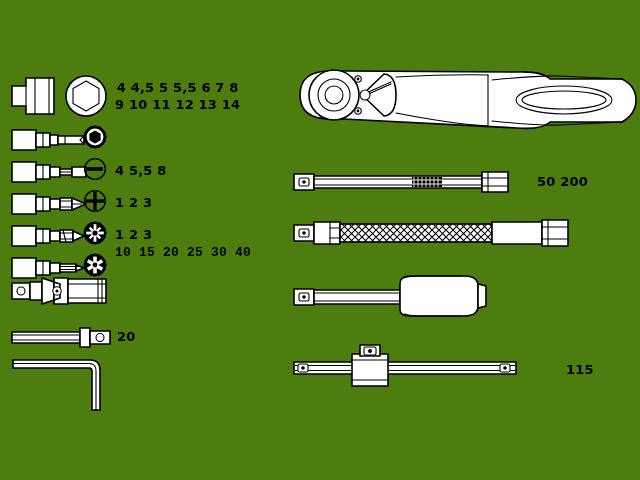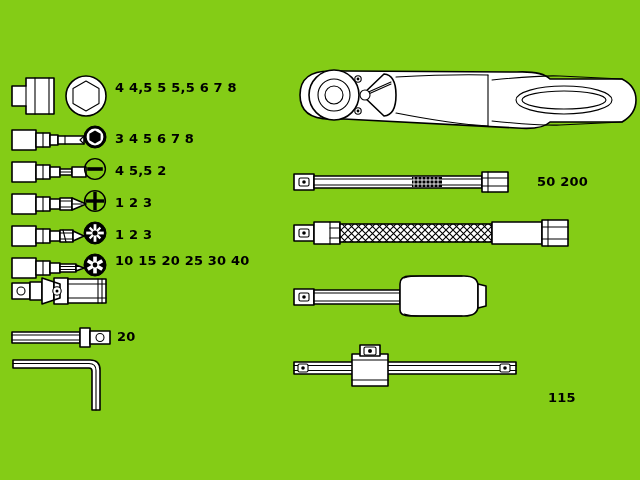--- a/index.html
+++ b/index.html
@@ -7,21 +7,21 @@
     padding: 0;
     background: #ffffff;
   }
   body {
     font-family: "DejaVu Sans", sans-serif;
   }
   #sheet {
     position: relative;
     width: 640px;
     height: 480px;
-    background: #84cc16;
+    background: #4d7c0f;
     overflow: hidden;
     text-align: center;
   }
   .row {
     position: absolute;
   }
   .label {
     position: absolute;
     font-family: "DejaVu Sans", sans-serif;
     font-weight: bold;
@@ -80,60 +80,60 @@
       <path class="ln-thin" d="M16 14 L16 34"></path>
       <path class="ln-thin" d="M25 6 L25 42"></path>
       <path class="ln-thin" d="M39 6 L39 42"></path>
 
       <circle class="fillw" cx="76" cy="24" r="20"></circle>
       <polygon class="fillw-thin" points="76,9 89,16.5 89,31.5 76,39 63,31.5 63,16.5"></polygon>
     </svg>
   </div>
   <div class="label two-line" style="left:115px; top:79px;">
     <div>4 4,5 5 5,5 6 7 8</div>
+    <div>9 10 11 12 13 14</div>
   </div>
 
   <div class="row" style="left:10px; top:124px;">
     <svg width="100" height="30" viewBox="0 0 100 30">
       <path class="fillw" d="M2 6 L2 26 L26 26 L26 6 Z"></path>
       <path class="fillw" d="M26 9 L26 23 L40 23 L40 9 Z"></path>
       <path class="fillw" d="M40 11 L40 21 L48 21 L48 11 Z"></path>
       <path class="fillw" d="M48 12 L48 20 L74 20 L74 12 Z"></path>
       <path class="ln-thin" d="M74 12 L70 16 L74 20"></path>
       <path class="ln-thin" d="M33 9 L33 23"></path>
       <path class="ln-thin" d="M55 12 L55 20"></path>
     </svg>
   </div>
   <div class="row" style="left:83px; top:125px;">
     <svg width="24" height="24" viewBox="0 0 24 24">
       <circle class="fillk" cx="12" cy="12" r="11"></circle>
       <circle cx="12" cy="12" r="8.4" fill="#ffffff"></circle>
       <polygon points="12,5.6 17.6,8.8 17.6,15.2 12,18.4 6.4,15.2 6.4,8.8" fill="#000000"></polygon>
     </svg>
   </div>
-  <div class="label" style="left:115px; top:130px;">3 4 5 6 7 8</div>
 
   <div class="row" style="left:10px; top:156px;">
     <svg width="100" height="30" viewBox="0 0 100 30">
       <path class="fillw" d="M2 6 L2 26 L26 26 L26 6 Z"></path>
       <path class="fillw" d="M26 9 L26 23 L40 23 L40 9 Z"></path>
       <path class="fillw" d="M40 11 L40 21 L50 21 L50 11 Z"></path>
       <path class="fillw" d="M50 13 L50 19 L62 19 L62 13 Z"></path>
       <path class="fillw" d="M62 11 L62 21 L76 21 L76 11 Z"></path>
       <path class="ln-thin" d="M33 9 L33 23"></path>
       <path class="ln-thin" d="M50 16 L62 16"></path>
     </svg>
   </div>
   <div class="row" style="left:83px; top:157px;">
     <svg width="24" height="24" viewBox="0 0 24 24">
       <circle class="nofill-k" cx="12" cy="12" r="10.4"></circle>
       <rect x="4.2" y="10.2" width="15.6" height="3.6" fill="#000000"></rect>
     </svg>
   </div>
-  <div class="label" style="left:115px; top:162px;">4 5,5 2</div>
+  <div class="label" style="left:115px; top:162px;">4 5,5 8</div>
 
   <div class="row" style="left:10px; top:188px;">
     <svg width="100" height="30" viewBox="0 0 100 30">
       <path class="fillw" d="M2 6 L2 26 L26 26 L26 6 Z"></path>
       <path class="fillw" d="M26 9 L26 23 L40 23 L40 9 Z"></path>
       <path class="fillw" d="M40 11 L40 21 L50 21 L50 11 Z"></path>
       <path class="fillw" d="M50 10 L50 22 L62 22 L62 10 Z"></path>
       <path class="fillw" d="M62 10 L76 16 L62 22 Z"></path>
       <path class="ln-thin" d="M50 13 L62 13"></path>
       <path class="ln-thin" d="M50 19 L62 19"></path>
@@ -193,21 +193,21 @@
     <svg width="24" height="24" viewBox="0 0 24 24">
       <circle class="fillk" cx="12" cy="12" r="11"></circle>
       <g fill="#ffffff">
         <rect x="10.2" y="3.6" width="3.6" height="16.8"></rect>
         <rect x="10.2" y="3.6" width="3.6" height="16.8" transform="rotate(60 12 12)"></rect>
         <rect x="10.2" y="3.6" width="3.6" height="16.8" transform="rotate(120 12 12)"></rect>
       </g>
       <circle cx="12" cy="12" r="2.4" fill="#000000"></circle>
     </svg>
   </div>
-  <div class="label" style="left:115px; top:252px;">10 15 20 25 30 40</div>
+  <div class="label" style="left:115px; top:244px;font-family:Liberation Mono, monospace;">10 15 20 25 30 40</div>
 
   <div class="row" style="left:10px; top:270px;">
     <svg width="120" height="42" viewBox="0 0 120 42">
 
       <path class="fillw" d="M2 13 L2 29 L20 29 L20 13 Z"></path>
       <circle class="fillw-thin" cx="11" cy="21" r="4"></circle>
 
       <path class="fillw" d="M20 12 L20 30 L32 30 L32 12 Z"></path>
 
       <path class="fillw" d="M32 8 L32 34 L44 30 L44 12 Z"></path>
@@ -372,15 +372,15 @@
 
       <path class="fillw" d="M60 10 L60 42 L96 42 L96 10 Z"></path>
       <path class="ln-thin" d="M60 16 L96 16"></path>
       <path class="ln-thin" d="M60 36 L96 36"></path>
 
       <path class="fillw" d="M68 1 L68 12 L88 12 L88 1 Z"></path>
       <rect class="fillw-thin" x="72" y="3" width="12" height="8" rx="1.5"></rect>
       <circle cx="78" cy="7" r="2" fill="#000000"></circle>
     </svg>
   </div>
-  <div class="label" style="left:548px; top:361px;margin-top:28px;">115</div>
+  <div class="label" style="left:566px; top:361px;">115</div>
 
 </div>
 
 </body></html>

